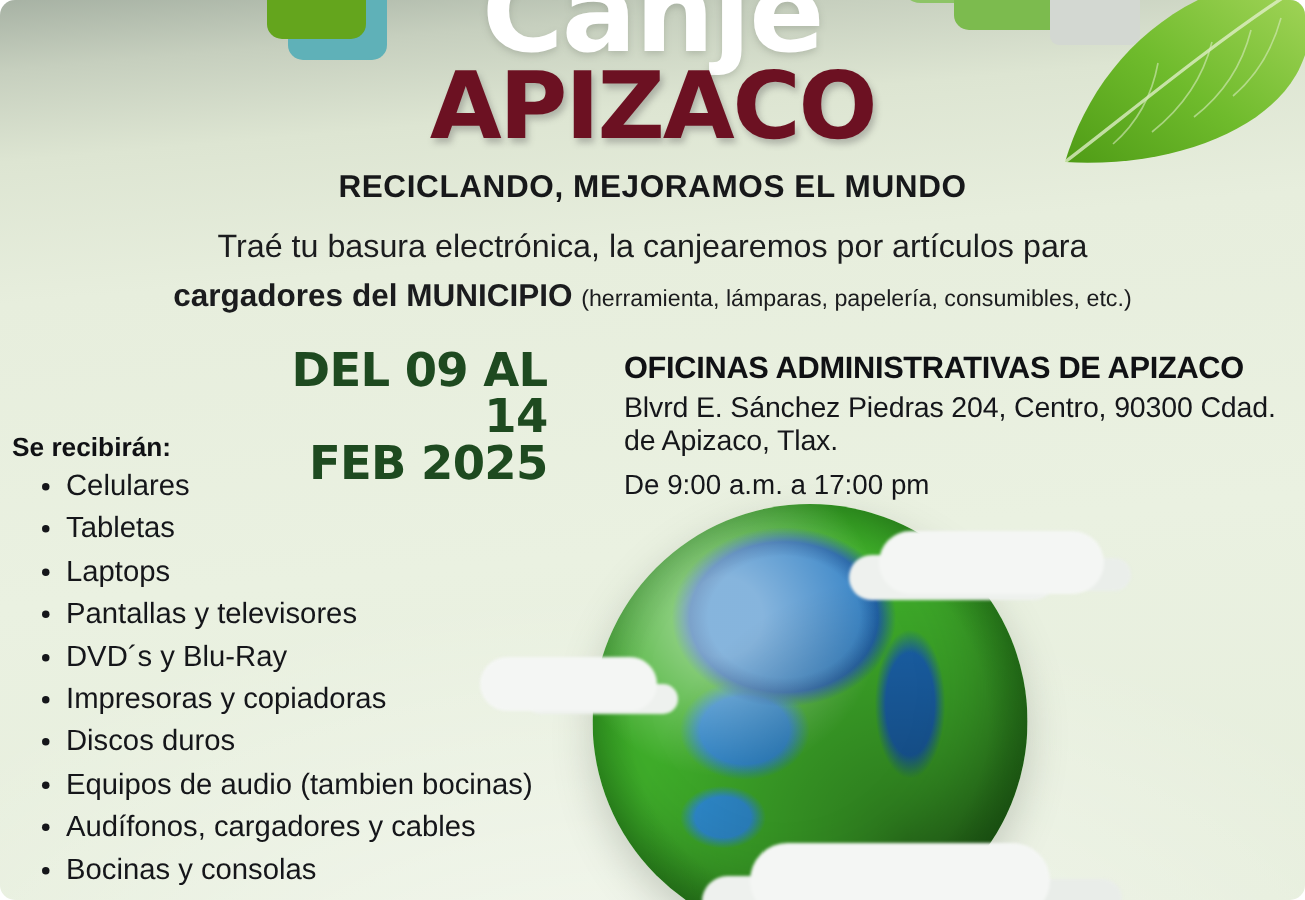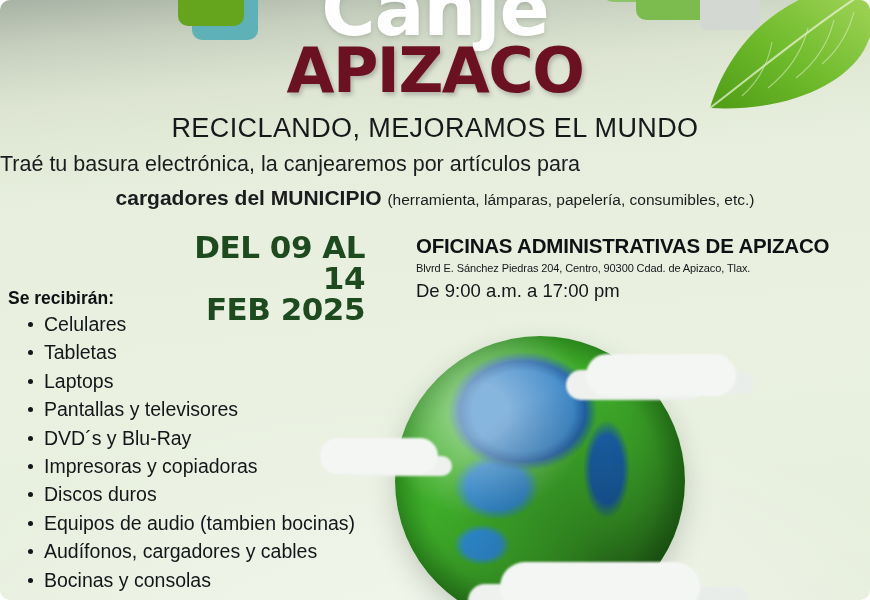--- a/index.html
+++ b/index.html
@@ -43,48 +43,48 @@
     position:absolute;left:0;right:0;top:34px;
     text-align:center;
     font-size:62px;font-weight:700;letter-spacing:-1.5px;
     color:#6c1122;
     font-family:"DejaVu Sans","Liberation Sans",sans-serif;
     text-shadow:2px 3px 4px rgba(90,90,90,.35);
   }
   .tagline{
     position:absolute;left:0;right:0;top:113px;
     text-align:center;
-    font-size:27px;font-weight:400;letter-spacing:.4px;
+    font-size:21px;font-weight:700;letter-spacing:.4px;
     color:#17181a;
   }
 
   
   .copy1{
     position:absolute;left:0;right:0;top:152px;
-    text-align:left;font-size:21.5px;color:#1b1c1e;font-weight:400;
+    text-align:center;font-size:21.5px;color:#1b1c1e;font-weight:400;
   }
   .copy2{
     position:absolute;left:0;right:0;top:186px;
     text-align:center;font-size:21px;color:#1b1c1e;
   }
   .copy2 b{font-weight:700;}
   .copy2 .small{font-size:15.5px;font-weight:400;}
 
   
   .dates{
     position:absolute;left:150px;top:232px;width:215px;
     text-align:right;
     font-size:31px;line-height:31px;font-weight:700;letter-spacing:-.5px;
     color:#1e4a20;
     font-family:"DejaVu Sans","Liberation Sans",sans-serif;
   }
   .dates span{display:block;}
   .office{position:absolute;left:388px;top:234px;margin-left:28px;}
   .office-title{font-size:20.5px;font-weight:700;color:#101114;letter-spacing:-.2px;}
-  .office-addr{font-size:11px;color:#15161a;margin-top:4px;letter-spacing:-.1px;}
+  .office-addr{font-size:19px;color:#15161a;margin-top:4px;letter-spacing:-.1px;}
   .office-hours{font-size:18.5px;color:#15161a;margin-top:6px;}
 
   
   .recv-title{
     position:absolute;left:8px;top:288px;
     font-size:17.5px;font-weight:700;color:#101114;
   }
   .recv-list{
     position:absolute;left:22px;top:310px;
     margin:0;padding:0 0 0 22px;

